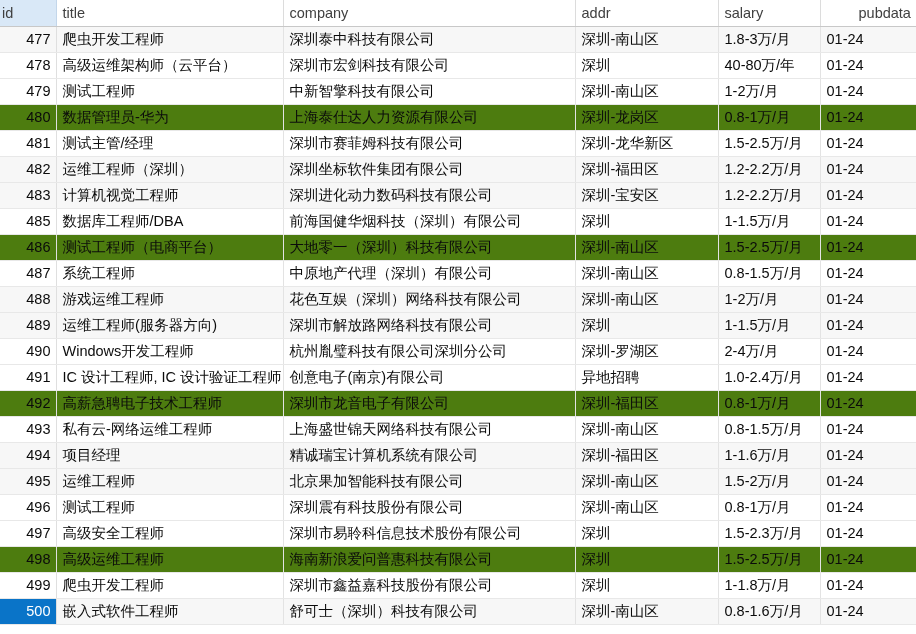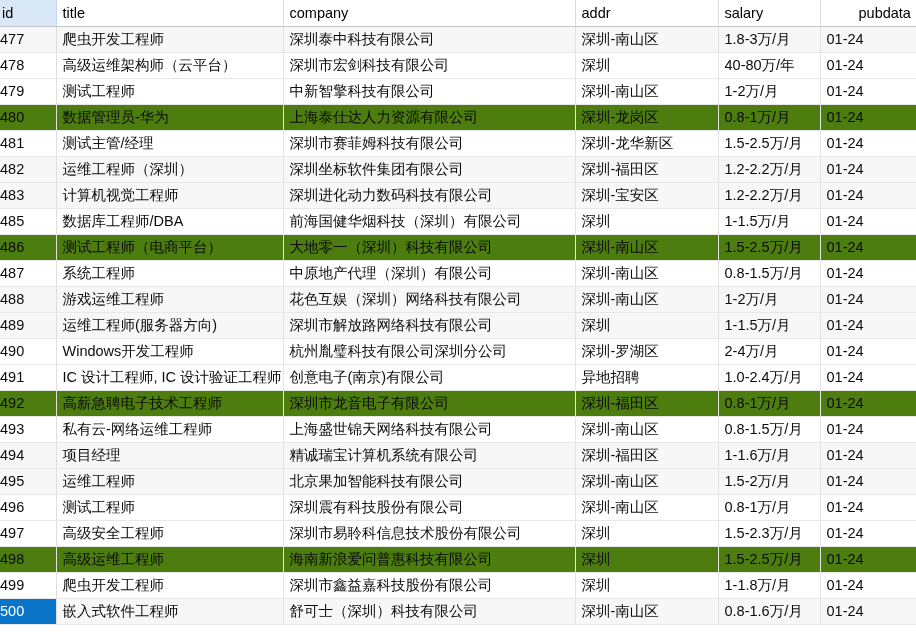--- a/index.html
+++ b/index.html
@@ -39,21 +39,21 @@
     line-height: 26px;
     padding: 0 0 0 6px;
     margin: 0;
     font-weight: normal;
     text-align: left;
     background: #ffffff;
     border-right: 1px solid #dcdcdc;
     border-bottom: 1px solid #c8c8c8;
     vertical-align: middle;
     font-size: 14.5px;
-    color: #000000;
+    color: #404040;
     box-sizing: border-box;
     overflow: hidden;
     white-space: nowrap;
   }
   thead th.h-id {
     background: #d9e8f7;
     border-right: 1px solid #c3d6ea;
     padding-left: 2px;
   }
   thead th.h-pub { border-right: none; padding-left: 38px; }
@@ -64,20 +64,21 @@
     padding: 0 0 0 6px;
     border-right: 1px solid #e3e3e3;
     border-bottom: 1px solid #e8e8e8;
     vertical-align: middle;
     box-sizing: border-box;
     overflow: hidden;
     white-space: nowrap;
     font-size: 14.5px;
   }
   tbody td.cell-id {
+    text-align: right;
     padding-right: 5px;
     padding-left: 0;
     border-right: 1px solid #dfdfdf;
   }
 
   tbody tr.stripe-gray td  { background: #f7f7f7; }
   tbody tr.stripe-white td { background: #ffffff; }
   tbody tr.stripe-blue td  { background: #4d7c0f; }
 
   tbody tr.row-selected td.cell-id {

